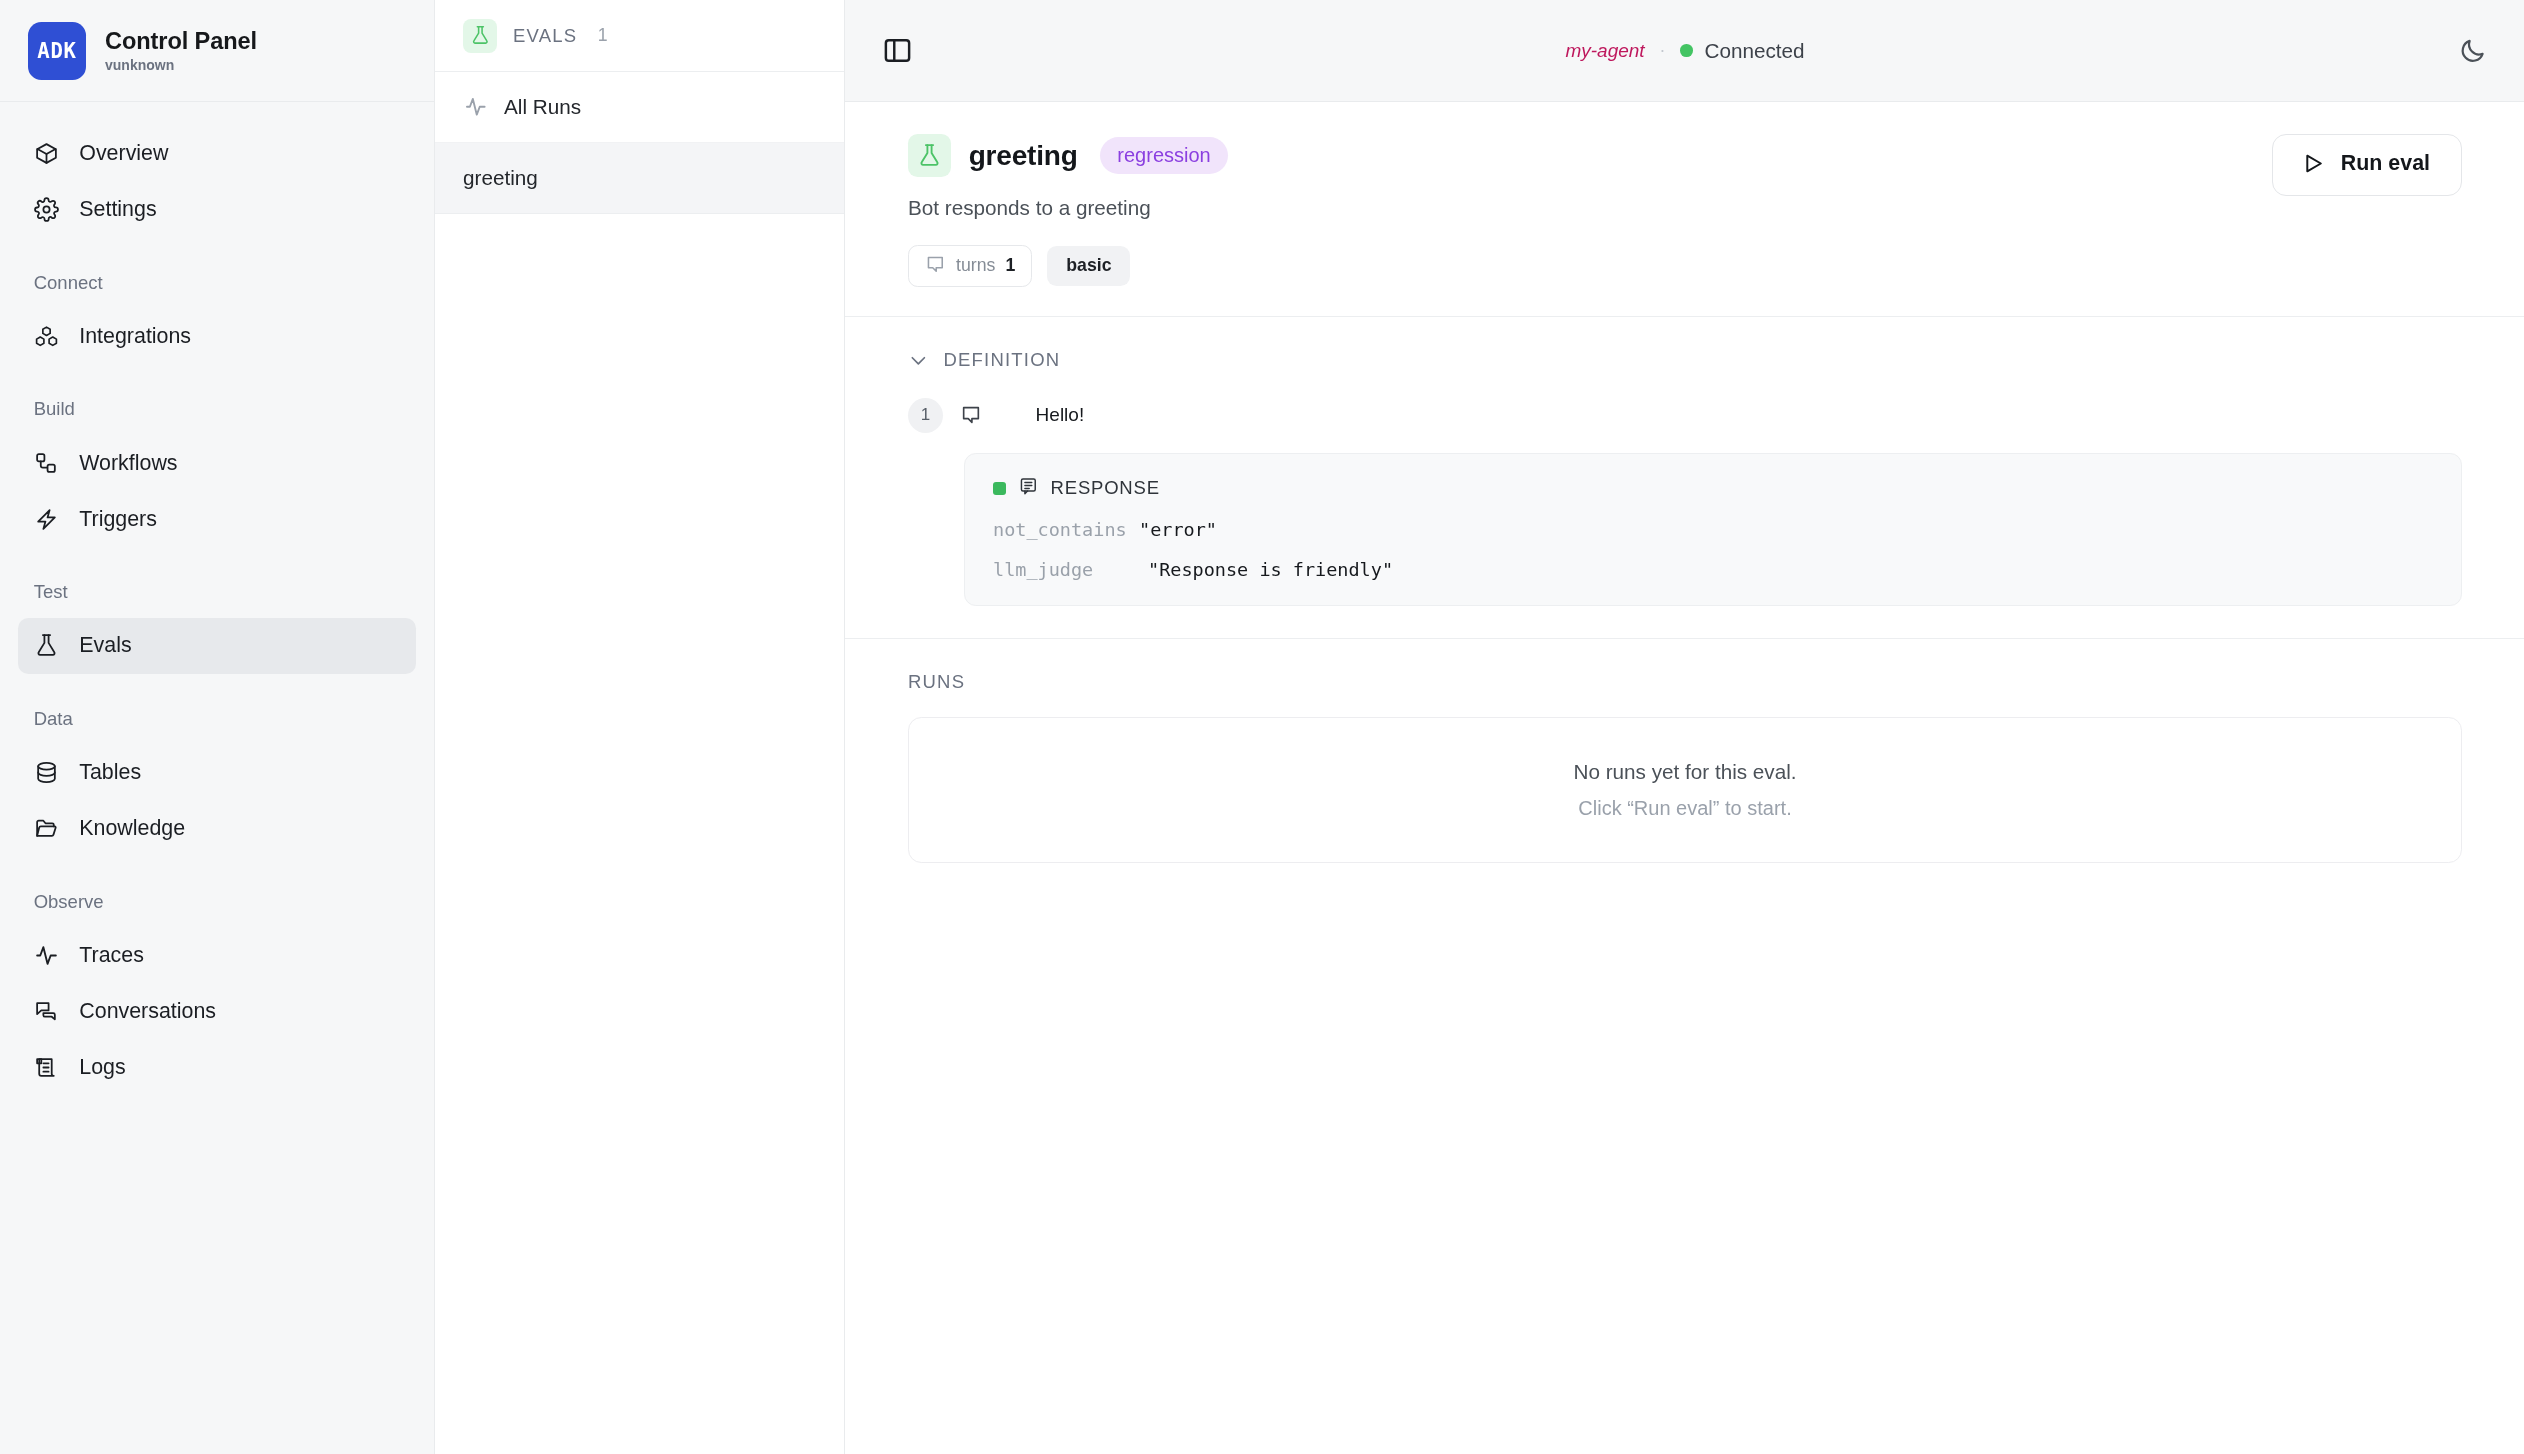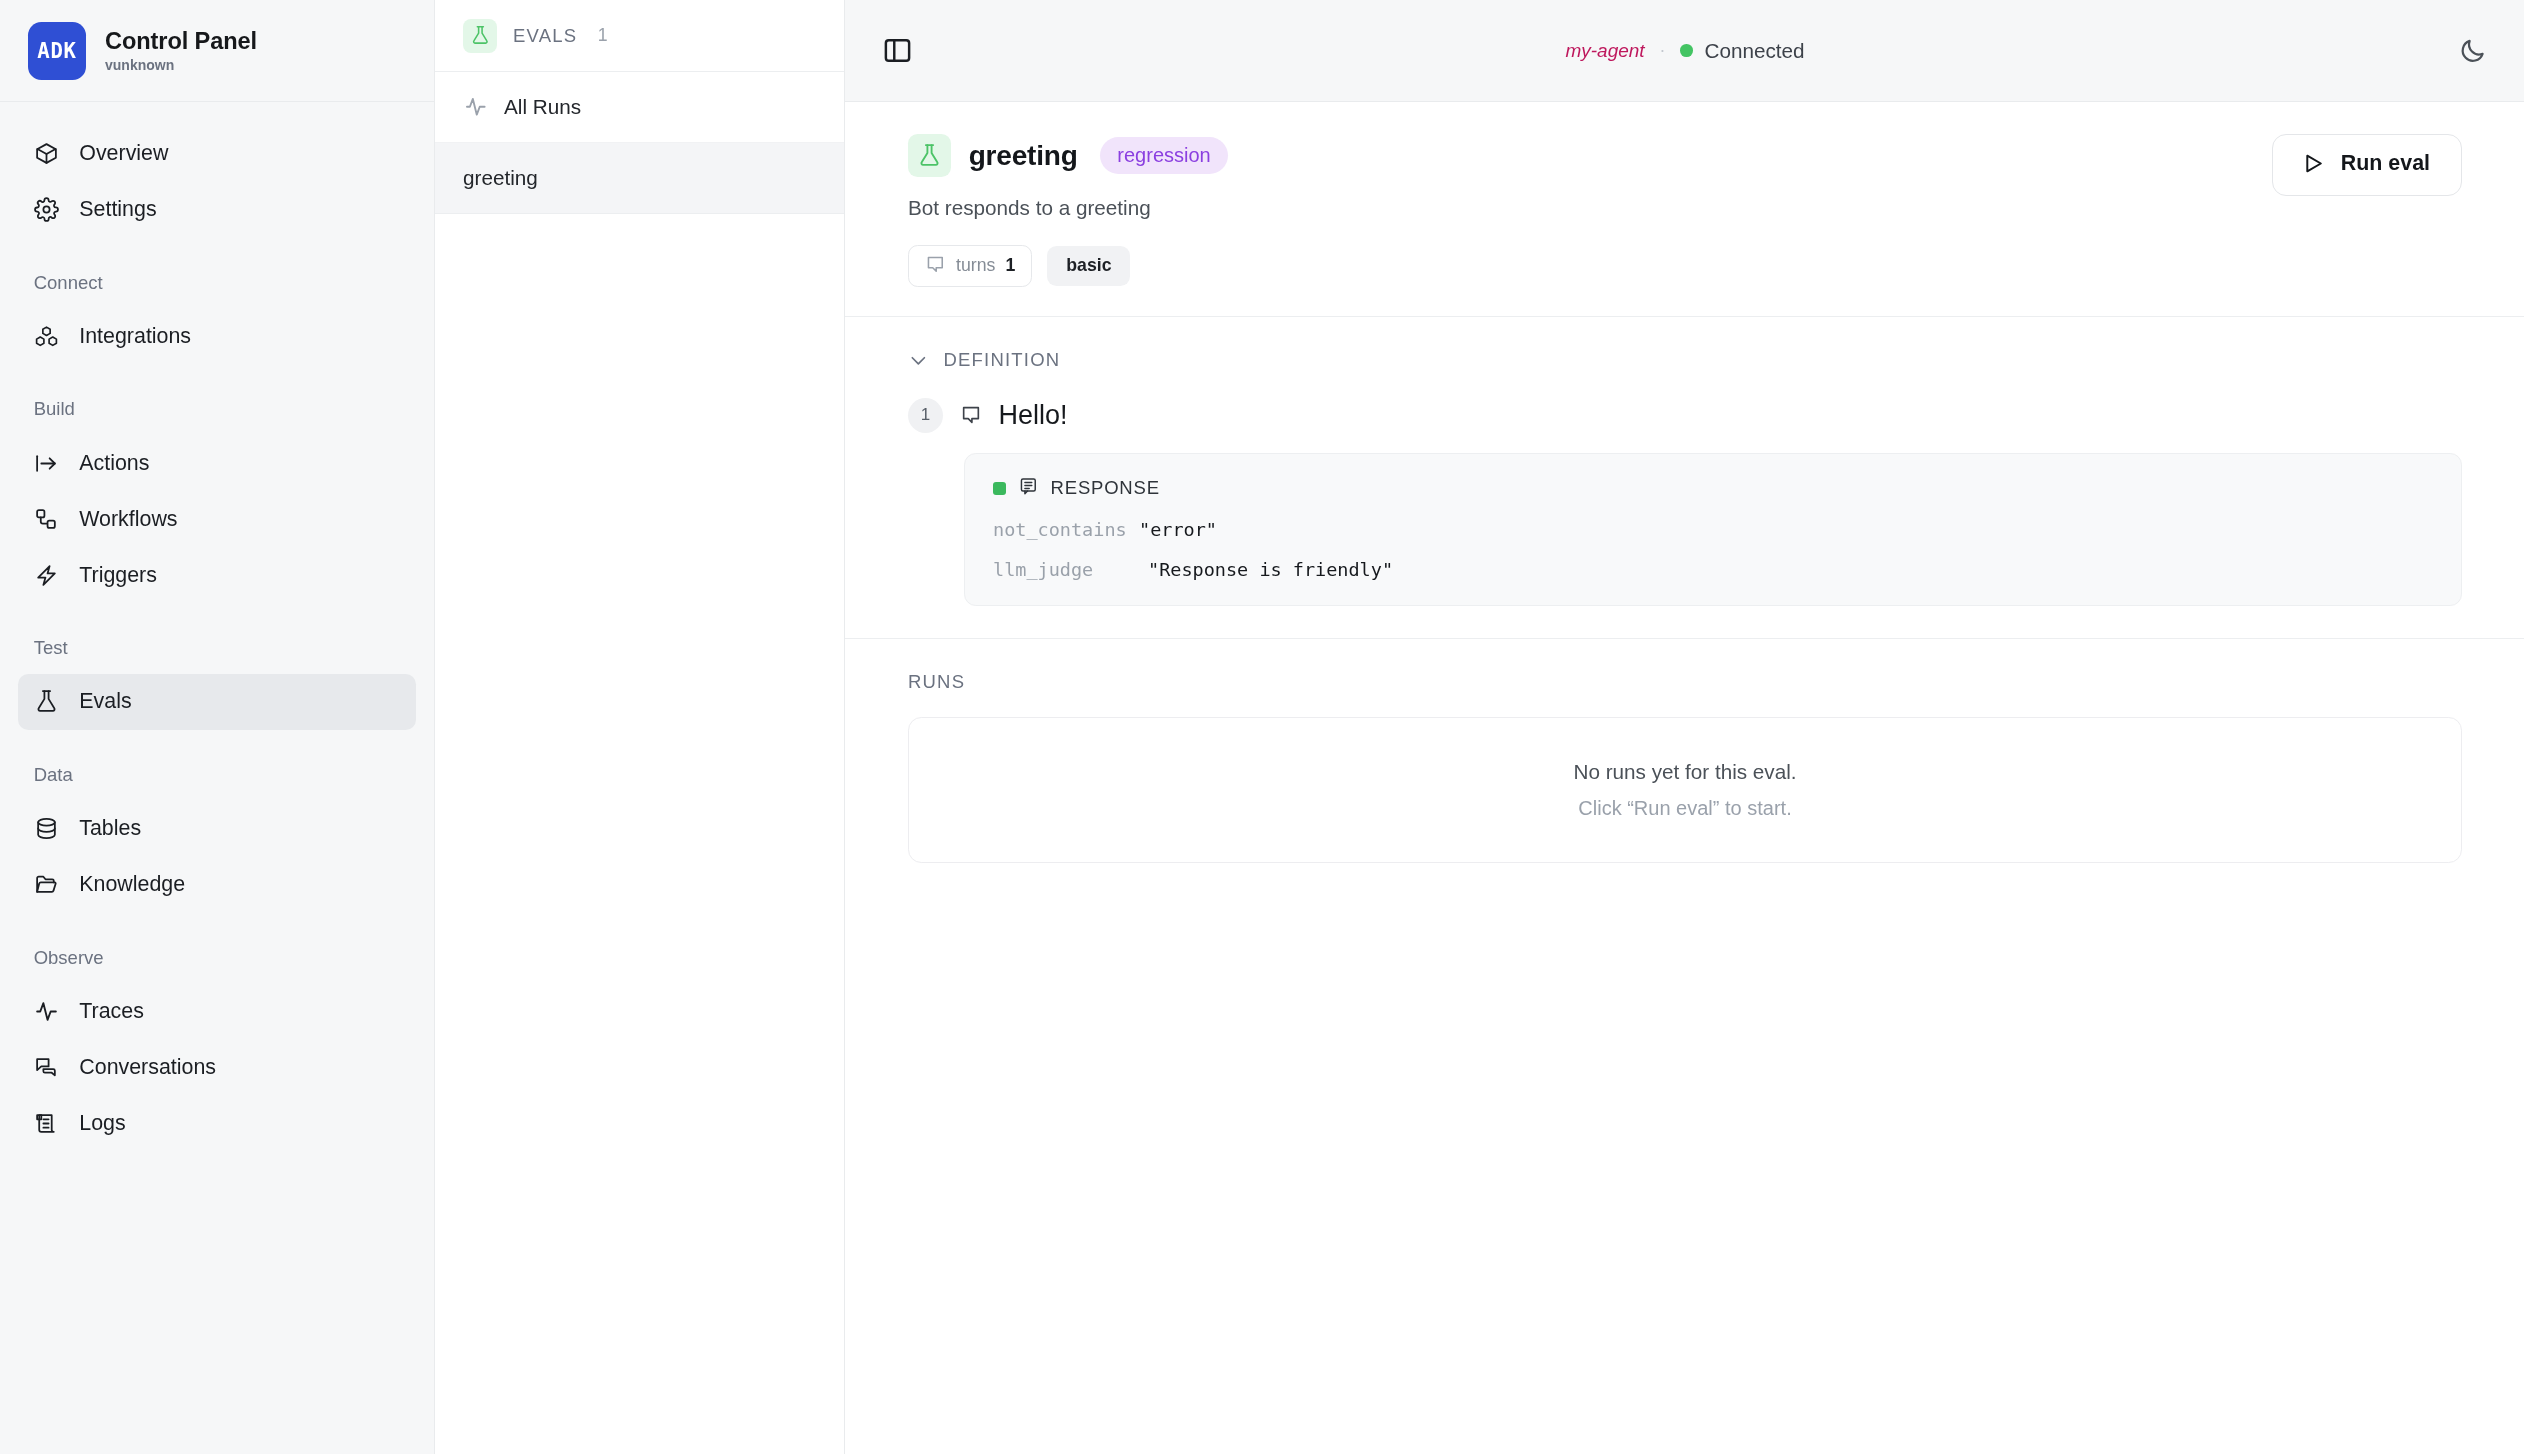--- a/index.html
+++ b/index.html
@@ -166,21 +166,21 @@
   .chev svg { width: 20.7px; height: 20.7px; display:block; }
   .sec-title { font-size: 18.5px; letter-spacing: 1.2px; color: #6b7280; font-weight: 500; }
   .turn-row { display: flex; align-items: center; gap: 16px; margin-top: 26.6px; }
   .turn-num {
     width: 35px; height: 35px; border-radius: 50%; background: #f0f1f3;
     display: flex; align-items: center; justify-content: center;
     font-size: 17px; color: #585f68; flex-shrink: 0;
   }
   .turn-msg-icon { width: 23.6px; height: 23.6px; display: flex; align-items: center; justify-content: center; }
   .turn-msg-icon svg { width: 22px; height: 22px; }
-  .turn-text { font-size: 27px; color: #16191d; }
+  .turn-text { font-size: 19px; color: #16191d; margin-left: 37px; }
   .assert-box {
     margin: 20.7px 0 0 56px;
     background: #f8f9fa; border: 1.5px solid #edeff1; border-radius: 11.8px;
     padding: 22px 28px 25px 28px;
   }
   .assert-head { display: flex; align-items: center; gap: 11.8px; }
   .assert-dot { width: 13.3px; height: 13.3px; border-radius: 3px; background: #3bb95d; }
   .assert-head svg { width: 20.7px; height: 20.7px; }
   .assert-head-label { font-size: 18.5px; letter-spacing: 0.8px; color: #2c3views; color:#2f343a; font-weight: 500; }
   .assert-line { display: flex; align-items: baseline; margin-top: 19px; font-family: "DejaVu Sans Mono", monospace; }
@@ -248,30 +248,20 @@
             <path d="M12 3 8.5 5v4L12 11l3.5-2V5L12 3z"></path>
             <path d="M6 12.5 2.5 14.5v4L6 20.5l3.5-2v-4L6 12.5z"></path>
             <path d="M18 12.5 14.5 14.5v4L18 20.5l3.5-2v-4L18 12.5z"></path>
           </svg>
         </span>
         <span>Integrations</span>
       </div>
 
       <div class="nav-group-label">Build</div>
 
-      <div class="nav-item">
-        <span class="nav-icon">
-          <svg viewBox="0 0 24 24" fill="none" stroke="#1b1e23" stroke-width="1.7" stroke-linecap="round" stroke-linejoin="round">
-            <path d="M3 5v14"></path>
-              <path d="M7 12h13"></path>
-              <path d="m15 7 5 5-5 5"></path>
-          </svg>
-        </span>
-        <span>Actions</span>
-      </div>
 
       <div class="nav-item">
         <span class="nav-icon">
           <svg viewBox="0 0 24 24" fill="none" stroke="#1b1e23" stroke-width="1.7" stroke-linecap="round" stroke-linejoin="round">
             <rect x="3" y="3" width="7" height="7" rx="1.6"></rect>
             <rect x="13" y="13" width="7" height="7" rx="1.6"></rect>
             <path d="M6.5 10v4a2 2 0 0 0 2 2h4"></path>
           </svg>
         </span>
         <span>Workflows</span>

